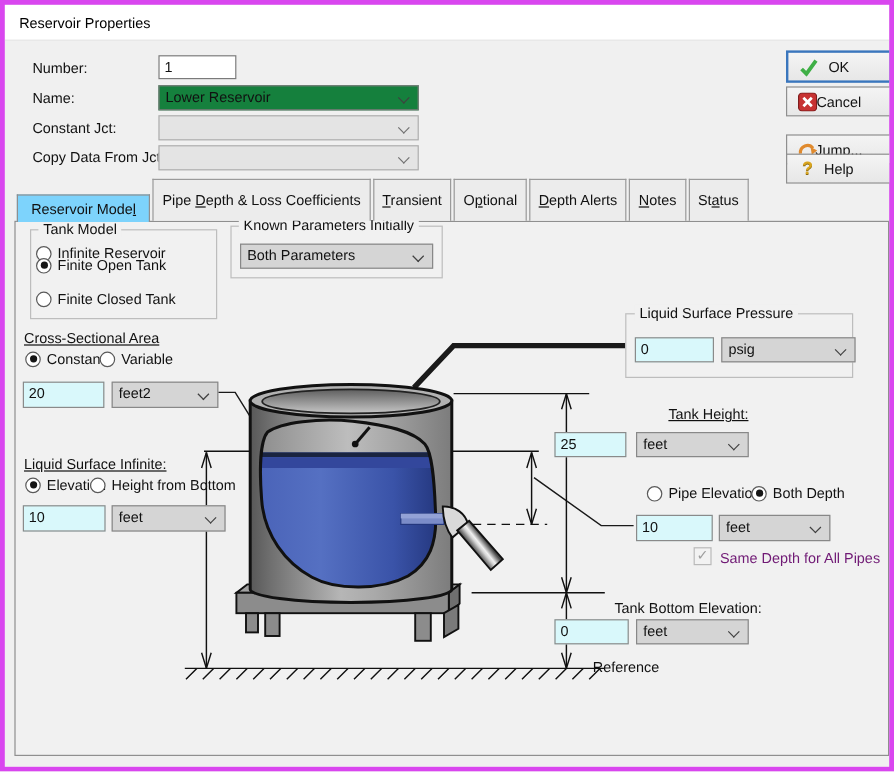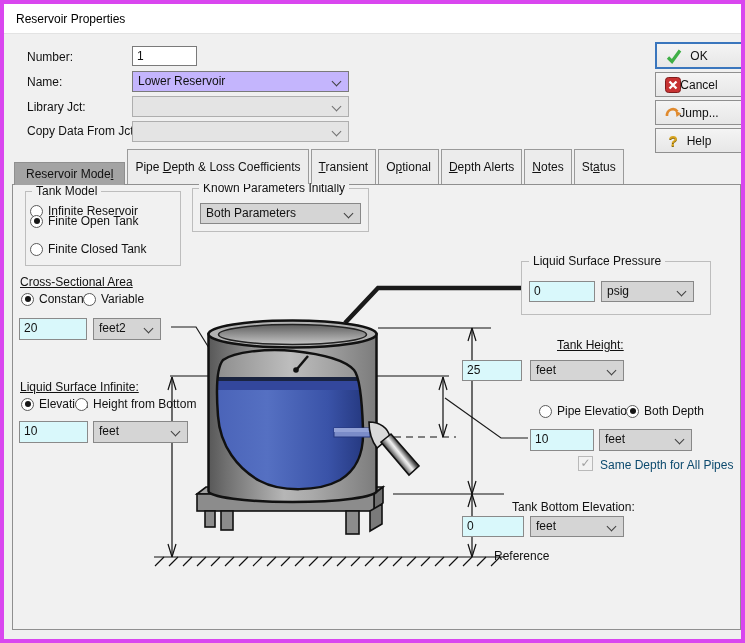--- a/index.html
+++ b/index.html
@@ -8,53 +8,53 @@
     border:4px solid #d946ef;font-family:"Liberation Sans","DejaVu Sans",sans-serif;
     font-size:12px;color:#111;overflow:hidden;}
   .titlebar{position:absolute;left:0;top:0;width:100%;height:30px;background:#fff;
     border-bottom:1px solid #e3e3e3;}
   .titlebar .t{position:absolute;left:12px;top:8px;font-size:12px;color:#000;}
   .lbl{position:absolute;white-space:nowrap;}
   .ulabel{text-decoration:underline;}
   .tbox{position:absolute;background:#fff;border:1px solid #7a7a7a;
     padding:2px 0 0 4px;overflow:hidden;white-space:nowrap;}
   .cyan{background:#d9f8fb;border:1px solid #8a8a8a;}
-  .combo{position:absolute;background:#c4b5fd;border:1px solid #7a7a7a;
+  .combo{position:absolute;background:#15803d;border:1px solid #7a7a7a;
     padding:2px 0 0 5px;overflow:hidden;white-space:nowrap;}
   .combo.gray{background:#d5d5d5;border-color:#888;}
   .combo.dis{background:#e4e4e4;border-color:#aeaeae;}
   .chev{position:absolute;right:8px;top:6px;width:7px;height:7px;
     border-left:1.5px solid #404040;border-bottom:1.5px solid #404040;
     transform:rotate(-45deg);}
   .btn{position:absolute;left:651px;width:88px;height:25px;
     background:linear-gradient(#f4f4f4,#e7e7e7);border:1px solid #8f8f8f;
     display:flex;align-items:center;justify-content:center;cursor:default;}
   .btn.focus{border:2px solid #3a76bd;height:27px;}
   .bicon{position:absolute;left:9px;width:16px;height:16px;}
   .tabs{position:absolute;left:10px;top:158px;height:23px;display:flex;
     align-items:flex-end;z-index:6;}
   .tab{height:19px;margin-bottom:1px;background:#ececec;border:1px solid #9a9a9a;
     border-bottom:none;display:flex;align-items:center;padding:17px 7px;
     margin-right:2px;white-space:nowrap;}
-  .tab.active{height:23px;margin-bottom:0;background:#a3a3a3;padding:0 11px;
+  .tab.active{height:23px;margin-bottom:0;background:#7dd3fc;padding:0 11px;
     border-color:#8f8f8f;}
   .u{text-decoration:underline;}
   .panel{position:absolute;left:8px;top:180px;width:729px;height:446px;
     border:1px solid #8f8f8f;background:#f1f1f1;z-index:2;}
   .grp{position:absolute;border:1px solid #bdbdbd;z-index:4;}
   .grplbl{position:absolute;background:#f1f1f1;padding:0 4px;z-index:5;white-space:nowrap;}
   .radio{position:absolute;display:flex;align-items:center;z-index:5;white-space:nowrap;}
   .rc{width:13px;height:13px;border:1px solid #5a5a5a;border-radius:50%;
     background:#fff;display:inline-block;margin-right:5px;flex:none;}
   .rc.sel::after{content:"";display:block;width:6px;height:6px;margin:2.5px;
     background:#161616;border-radius:50%;}
   .cb{position:absolute;width:15px;height:15px;background:#f2f2f2;
     border:1px solid #b9b9b9;color:#9e9e9e;font-size:12px;line-height:13px;
     text-align:center;z-index:5;}
-  .dim{color:#0c4a6e;}
+  .dim{color:#701a75;}
   .z4{z-index:4;}
   svg.diagram{position:absolute;left:140px;top:275px;z-index:3;pointer-events:none;}
   .qmark{font-weight:bold;font-size:15px;color:#d9a520;text-shadow:0 1px 0 #8a6a10;
     line-height:15px;text-align:center;}
 </style>
 </head>
 <body>
 
 <div class="dialog">
 
@@ -64,21 +64,21 @@
 
   <span class="lbl" style="left:23px;top:46px">Number:</span>
   <div class="tbox" style="left:128px;top:42px;width:65px;height:20px">1</div>
 
   <span class="lbl" style="left:23px;top:71px">Name:</span>
   <div class="combo" style="left:128px;top:67px;width:217px;height:21px">
     <span>Lower Reservoir</span>
     <span class="chev"></span>
   </div>
 
-  <span class="lbl" style="left:23px;top:96px">Library Jct:</span>
+  <span class="lbl" style="left:23px;top:96px">Constant Jct:</span>
   <div class="combo dis" style="left:128px;top:92px;width:217px;height:21px">
     <span></span>
     <span class="chev" style="border-color:#707070"></span>
   </div>
 
   <span class="lbl" style="left:23px;top:120px">Copy Data From Jct...</span>
   <div class="combo dis" style="left:128px;top:117px;width:217px;height:21px">
     <span></span>
     <span class="chev" style="border-color:#707070"></span>
   </div>
@@ -89,21 +89,21 @@
     </svg>
     <span>OK</span>
   </div>
   <div class="btn" style="top:68px">
     <svg class="bicon" viewBox="0 0 16 16">
       <rect x="0.5" y="0.5" width="15" height="15" rx="3" fill="#c73232" stroke="#7e1d1d"></rect>
       <path d="M4.5 4.5 L11.5 11.5 M11.5 4.5 L4.5 11.5" stroke="#fff" stroke-width="2.3"></path>
     </svg>
     <span>Cancel</span>
   </div>
-  <div class="btn" style="top:96px">
+  <div class="btn" style="top:108px">
     <svg class="bicon" viewBox="0 0 16 16">
       <path d="M2 11 C1.5 4.5 9 2 12.5 6.5" fill="none" stroke="#e08a2e" stroke-width="2.6"></path>
       <path d="M10.5 5.5 L16 8.5 L11.5 12 Z" fill="#e08a2e"></path>
     </svg>
     <span>Jump...</span>
   </div>
   <div class="btn" style="top:124px">
     <span class="bicon qmark">?</span>
     <span>Help</span>
   </div>
@@ -159,21 +159,21 @@
   <span class="lbl ulabel z4" style="left:16px;top:271px">Cross-Sectional Area</span>
   <div class="radio" style="left:17px;top:288px">
     <span class="rc sel"></span>
     <span>Constant</span>
   </div>
   <div class="radio" style="left:79px;top:288px">
     <span class="rc"></span>
     <span>Variable</span>
   </div>
   <div class="tbox cyan z4" style="left:15px;top:314px;width:68px;height:22px">20</div>
-  <div class="combo gray z4" style="left:89px;top:314px;width:68px;height:22px">
+  <div class="combo gray z4" style="left:89px;top:314px;width:89px;height:22px">
     <span>feet2</span>
     <span class="chev"></span>
   </div>
 
   <span class="lbl ulabel z4" style="left:16px;top:376px">Liquid Surface Infinite:</span>
   <div class="radio" style="left:17px;top:393px">
     <span class="rc sel"></span>
     <span>Elevation</span>
   </div>
   <div class="radio" style="left:71px;top:393px">
@@ -182,21 +182,21 @@
   </div>
   <div class="tbox cyan z4" style="left:15px;top:417px;width:69px;height:22px">10</div>
   <div class="combo gray z4" style="left:89px;top:417px;width:95px;height:22px">
     <span>feet</span>
     <span class="chev"></span>
   </div>
 
   <div class="grp" style="left:517px;top:257px;width:190px;height:54px"></div>
   <span class="grplbl" style="left:525px;top:250px">Liquid Surface Pressure</span>
   <div class="tbox cyan z4" style="left:525px;top:277px;width:66px;height:21px">0</div>
-  <div class="combo gray z4" style="left:597px;top:277px;width:93px;height:21px">
+  <div class="combo gray z4" style="left:597px;top:277px;width:112px;height:21px">
     <span>psig</span>
     <span class="chev"></span>
   </div>
 
   <span class="lbl ulabel z4" style="left:553px;top:334px">Tank Height:</span>
   <div class="tbox cyan z4" style="left:458px;top:356px;width:60px;height:21px">25</div>
   <div class="combo gray z4" style="left:526px;top:356px;width:94px;height:21px">
     <span>feet</span>
     <span class="chev"></span>
   </div>

